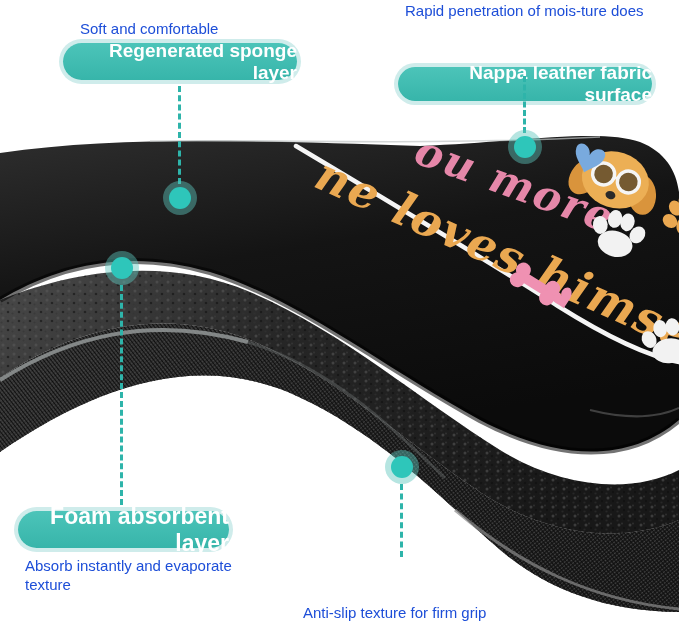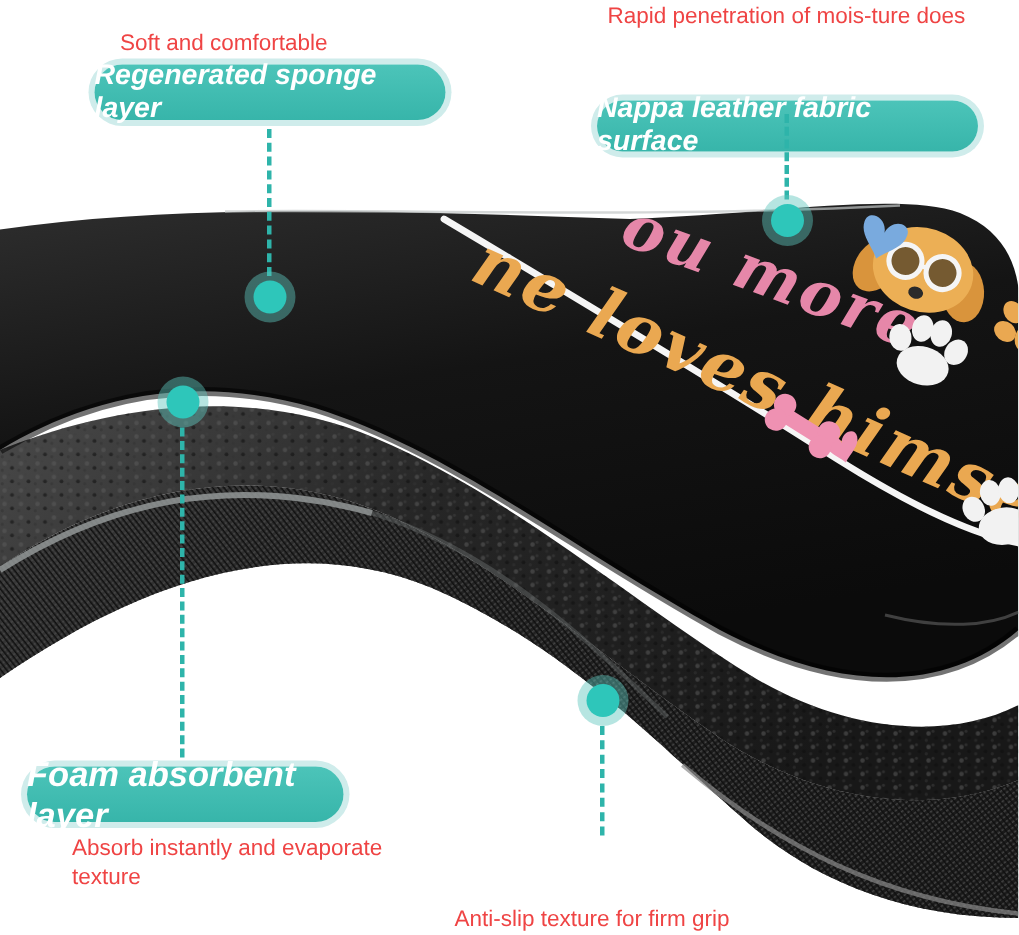--- a/index.html
+++ b/index.html
@@ -2,29 +2,29 @@
 <html><head>
 <meta charset="utf-8">
 <style>
   html,body{margin:0;padding:0;background:#ffffff;}
   .stage{
     position:relative;width:679px;height:623px;overflow:hidden;
     background:#ffffff;font-family:"Liberation Sans",sans-serif;
   }
   .mat-svg{position:absolute;left:0;top:0;}
   .note{
-    position:absolute;font-size:15px;line-height:19px;color:#ef4444;
+    position:absolute;font-size:15px;line-height:19px;color:#1d4ed8;
     font-family:"Liberation Sans",sans-serif;
   }
   .pill{
     position:absolute;background:linear-gradient(180deg,#4cc4b9 0%,#37b5aa 100%);
-    border-radius:50px;color:#ffffff;font-weight:bold;text-align:left;
+    border-radius:50px;color:#ffffff;font-weight:bold;text-align:right;
     box-shadow:0 0 0 4px #cfeceb;
     font-family:"Liberation Sans",sans-serif;
-    display:flex;align-items:center;justify-content:center;font-style:italic;
+    display:flex;align-items:center;justify-content:center;
   }
   .dash{position:absolute;width:0;border-left:3px dashed #2eb4aa;}
   .marker{
     position:absolute;width:34px;height:34px;border-radius:50%;
     background:rgba(94,197,189,0.45);
     display:flex;align-items:center;justify-content:center;
   }
   .marker .dot{width:22px;height:22px;border-radius:50%;background:#2ec6ba;}
   .script-text{
     font-family:"DejaVu Serif",serif;font-style:italic;font-weight:bold;
@@ -162,21 +162,21 @@
   <div class="dash" style="left:523px;top:76px;height:57px;"></div>
   <div class="marker" style="left:508px;top:130px;">
       <span class="dot"></span>
     </div>
 
   <div class="marker" style="left:105px;top:251px;">
       <span class="dot"></span>
     </div>
   <div class="dash" style="left:120px;top:285px;height:220px;"></div>
   <div class="pill" style="left:18px;top:511px;width:211px;height:37px;font-size:23px;">Foam absorbent layer</div>
-  <div class="note" style="left:25px;top:556px;width:230px;margin-left:23px;">
+  <div class="note" style="left:25px;top:556px;width:230px;">
     <div>Absorb instantly and evaporate</div>
     <div>texture</div>
   </div>
 
   <div class="marker" style="left:385px;top:450px;">
       <span class="dot"></span>
     </div>
   <div class="dash" style="left:400px;top:484px;height:73px;"></div>
   <div class="note" style="left:303px;top:603px;width:210px;text-align:left;">Anti-slip texture for firm grip</div>
 

